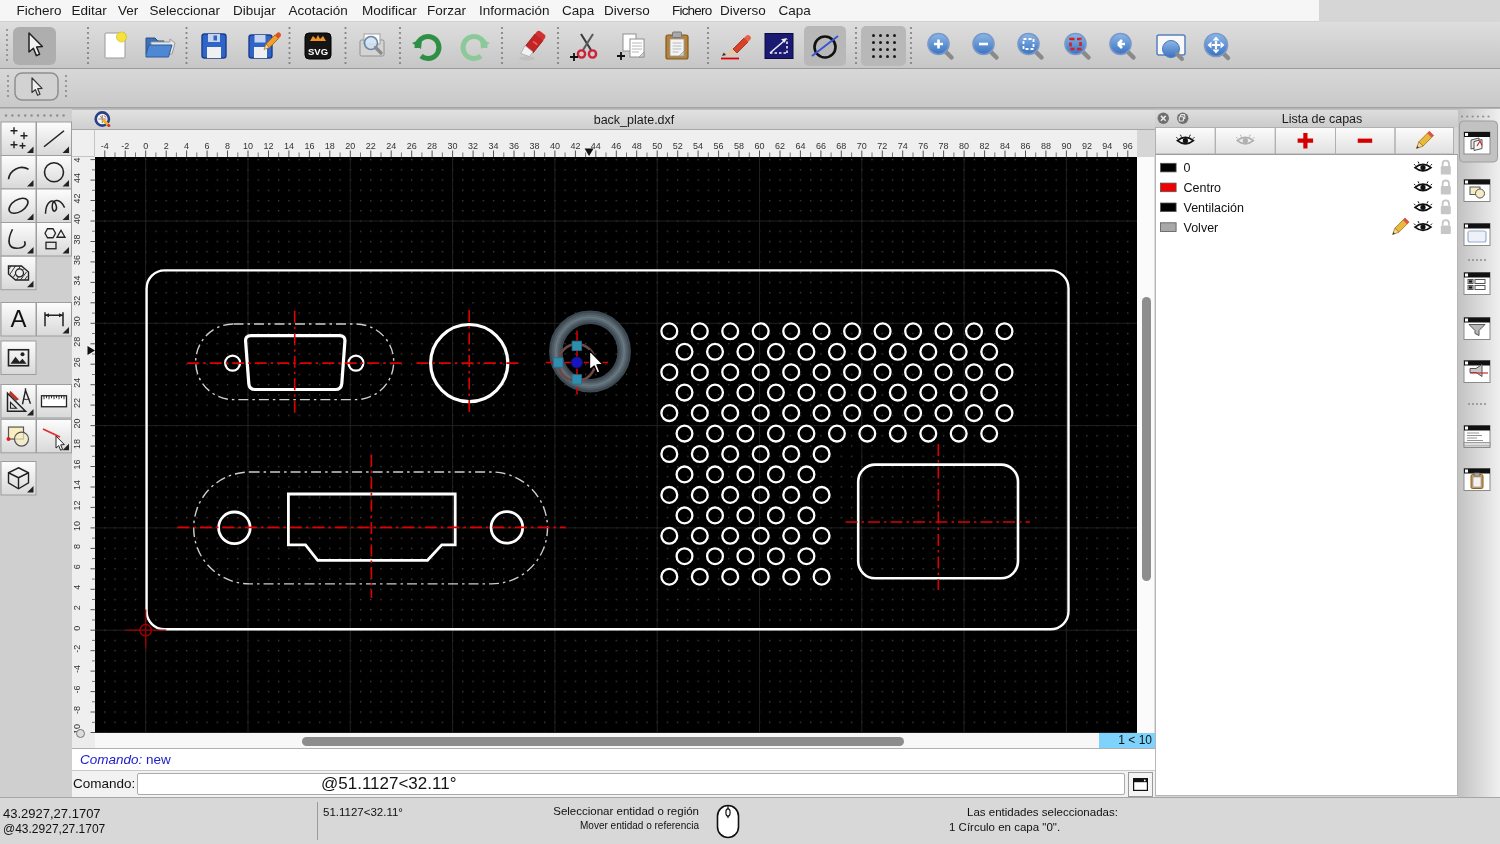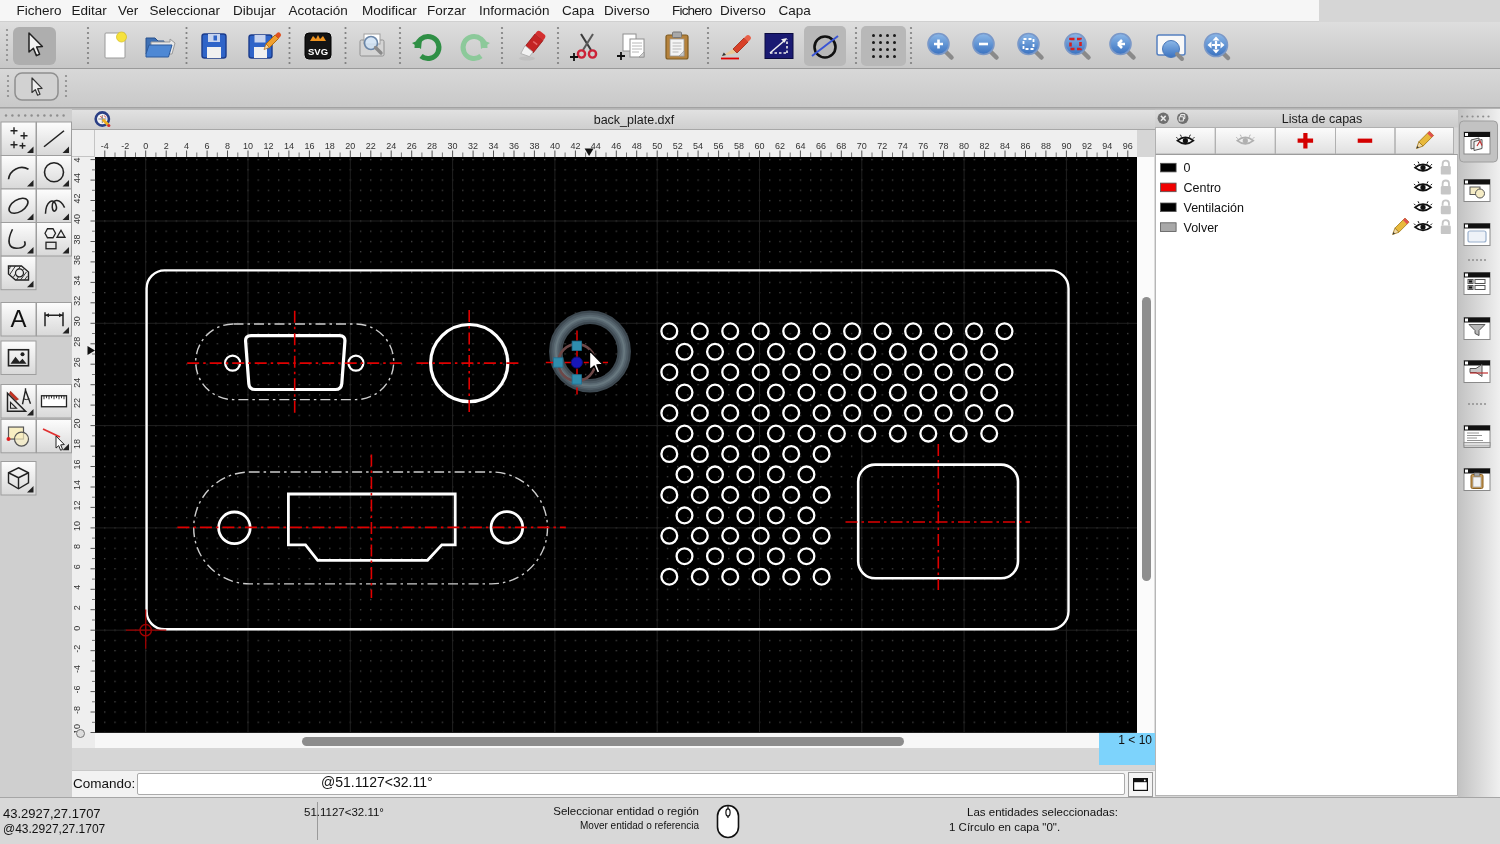--- a/index.html
+++ b/index.html
@@ -884,35 +884,36 @@
 <path d="M589.5,350.5 l0,19.5 l4.7,-4 l3,7.1 l2.75,-1.15 l-2.95,-7.1 l6,-0.4 z" fill="#fff" stroke="#000" stroke-width="1.4" stroke-linejoin="round"></path>
 </svg>
 
 <div class="abs" style="left:1137px;top:157px;width:18px;height:576px;background:#fbfbfb;border-right:1px solid #dcdcdc"></div>
 <div class="abs" style="left:1141.5px;top:297px;width:9px;height:284px;background:#8e8e8e;border-radius:5px"></div>
 <div class="abs" style="left:72px;top:733px;width:23px;height:15px;background:#ececec"></div>
 <div class="abs" style="left:76px;top:729px;width:9px;height:9px;border:1.4px solid #777;border-radius:50%;background:#ddd"></div>
 <div class="abs" style="left:95px;top:733px;width:1004px;height:15px;background:#f7f7f7"></div>
 <div class="abs" style="left:302px;top:737px;width:602px;height:8.5px;background:#8c8c8c;border-radius:5px"></div>
 <div class="abs" style="left:1099px;top:733px;width:56px;height:32px;background:#7dd3fc;font-size:12px;color:#111;text-align:right;line-height:15px;padding-right:3px">1 &lt; 10</div>
+<div class="abs" style="left:72px;top:748px;width:1083px;height:22px;background:#fff;border-top:1px solid #b0b0b0;font-size:13.5px;line-height:22px;color:#2020cc"><span style="margin-left:8px;font-style:italic">Comando:</span> new</div>
 <div class="abs" style="left:72px;top:770px;width:1083px;height:27px;background:#f2f2f2;border-top:1px solid #c8c8c8"></div>
 <div class="abs" style="left:73px;top:770px;width:64px;height:27px;font-size:13.5px;line-height:27px;color:#111">Comando:</div>
 <div class="abs" style="left:137px;top:773px;width:988px;height:21.5px;background:#fff;border:1px solid #ababab;border-radius:2px"></div>
 <div class="abs" style="left:1127.5px;top:771.5px;width:25.5px;height:25.5px;background:#f4f4f4;border:1.2px solid #9a9a9a"></div>
 <svg class="abs" style="left:1133px;top:777.5px" width="15" height="13" viewBox="0 0 15 13">
       <rect x="0.6" y="0.6" width="13.8" height="11.8" fill="#fff" stroke="#111" stroke-width="1.2"></rect>
       <rect x="0.6" y="0.6" width="13.8" height="3.6" fill="#111"></rect>
       <circle cx="11.8" cy="2.4" r="0.9" fill="#fff"></circle>
     </svg>
 <div class="abs" style="left:0;top:797px;width:1500px;height:47px;background:#d8d8d8;border-top:1px solid #a6a6a6"></div>
 <div class="abs" style="left:3px;top:806px;font-size:13px;color:#111;white-space:pre">43.2927,27.1707</div>
 <div class="abs" style="left:3px;top:822px;font-size:12px;color:#111;white-space:pre">@43.2927,27.1707</div>
 <div class="abs" style="left:317px;top:802px;width:1px;height:38px;background:#9a9a9a"></div>
-<div class="abs" style="left:304px;top:806px;font-size:11.5px;color:#111;white-space:pre">51.1127&lt;32.11°</div>
-<div class="abs" style="left:321px;top:774px;font-size:14px;color:#111;white-space:pre">@51.1127&lt;32.11°</div>
+<div class="abs" style="left:323px;top:806px;font-size:11.5px;color:#111;white-space:pre">51.1127&lt;32.11°</div>
+<div class="abs" style="left:321px;top:774px;font-size:17px;color:#111;white-space:pre">@51.1127&lt;32.11°</div>
 <div class="abs" style="right:801px;top:805px;font-size:11.5px;color:#111;white-space:pre">Seleccionar entidad o región</div>
 <div class="abs" style="right:801px;top:820px;font-size:10px;color:#111;white-space:pre">Mover entidad o referencia</div>
 <div class="abs" style="left:967px;top:806px;font-size:11.5px;color:#111;white-space:pre">Las entidades seleccionadas:</div>
 <div class="abs" style="left:949px;top:821px;font-size:11.5px;color:#111;white-space:pre">1 Círculo en capa "0".</div>
 <svg class="abs" style="left:716px;top:804px" width="25" height="36" viewBox="0 0 25 36">
       <rect x="1.5" y="1.5" width="21" height="32" rx="10.5" fill="#fff" stroke="#111" stroke-width="1.6"></rect>
       <line x1="12" y1="1.5" x2="12" y2="14" stroke="#111" stroke-width="1.2"></line>
       <ellipse cx="12" cy="8.5" rx="2.1" ry="3.6" fill="#fff" stroke="#111" stroke-width="1.2"></ellipse>
     </svg>
 <svg class="abs" style="left:1155px;top:109px" width="345" height="45" viewBox="1155 109 345 45">

